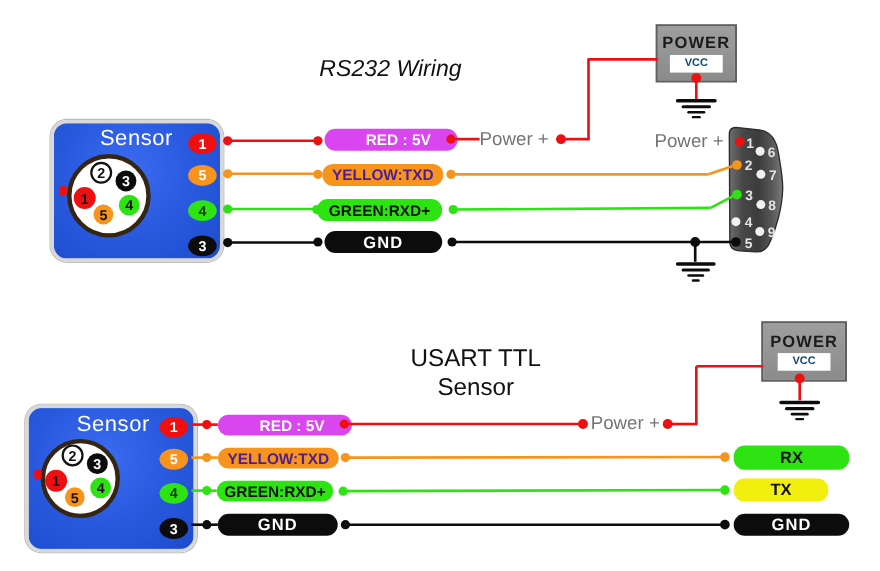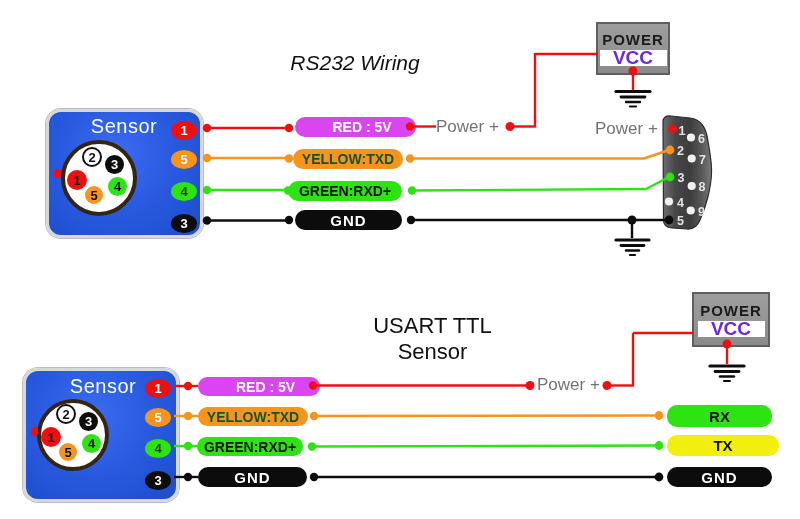--- a/index.html
+++ b/index.html
@@ -34,33 +34,33 @@
   }
   .badge.red { background:#ee1010; } .badge.orange { background:#f7941d; }
   .badge.green { background:#2ee312; color:#0d3b06; } .badge.black { background:#0c0c0c; }
 
   
   .pill {
     position:absolute; border-radius:10px; display:flex; align-items:center; justify-content:center;
     font-weight:bold; font-size:14px; white-space:nowrap;
   }
   .pill.red    { background:#d946ef; color:#fff;padding-left:13px; }
-  .pill.orange { background:#f7941d; color:#14532d; }
+  .pill.orange { background:#f7941d; color:#4c1d95; }
   .pill.green  { background:#2ee312; color:#111; }
   .pill.yellow { background:#f2ee0d; color:#111; }
   .pill.black  { background:#0c0c0c; color:#fff; letter-spacing:1px; }
   .pill.big { font-size:15px; }
 
   
   .power-box {
     position:absolute; background:linear-gradient(#9e9e9e,#8b8b8b); border:2px solid #5f5f5f;
     display:flex; flex-direction:column; align-items:center; justify-content:center; box-sizing:border-box;
   }
   .power-title { font-size:15px; font-weight:600; color:#1b1b1b; letter-spacing:1px; line-height:17px; }
-  .vcc-box { background:#fff; color:#6d28d9; font-weight:bold; font-size:19px; width:67px; height:16px;
+  .vcc-box { background:#fff; color:#0c4a6e; font-weight:bold; font-size:10px; width:48px; height:16px;
              line-height:16px; text-align:center; margin-top:2px; }
 
   svg.wire-layer { position:absolute; left:0; top:0; pointer-events:none; }
   svg text.db9num { font-family:"Liberation Sans",sans-serif; font-size:12.5px; font-weight:bold; fill:#e3e3e3; }
 </style>
 </head>
 <body>
 
 <div class="canvas">
 
@@ -117,21 +117,21 @@
   </div>
 
   <div class="pill red" style="left:198px; top:377px; width:109px; height:19px;">RED : 5V</div>
   <div class="pill orange" style="left:198px; top:407px; width:110px; height:19px;">YELLOW:TXD</div>
   <div class="pill green" style="left:197px; top:437px; width:106px; height:19px;">GREEN:RXD+</div>
   <div class="pill black big" style="left:198px; top:467px; width:109px; height:20px;">GND</div>
 
   <div class="power-plus" style="left:537px; top:375px;">Power +</div>
 
   <div class="pill green  big" style="left:667px; top:405px; width:105px; height:22px;">RX</div>
-  <div class="pill yellow big" style="left:667px; top:435px; width:112px; height:21px;">TX</div>
+  <div class="pill yellow big" style="left:667px; top:435px; width:86px; height:21px;">TX</div>
   <div class="pill black  big" style="left:667px; top:467px; width:105px; height:20px;">GND</div>
 
   <svg class="wire-layer" width="800" height="519" viewBox="0 0 800 519">
     <defs>
       <linearGradient id="db9g" x1="0" y1="0" x2="1" y2="0">
         <stop offset="0" stop-color="#6e6e6e"></stop>
           <stop offset="0.25" stop-color="#474747"></stop>
         <stop offset="0.55" stop-color="#3c3c3c"></stop>
           <stop offset="0.8" stop-color="#585858"></stop>
         <stop offset="1" stop-color="#7b7b7b"></stop>

